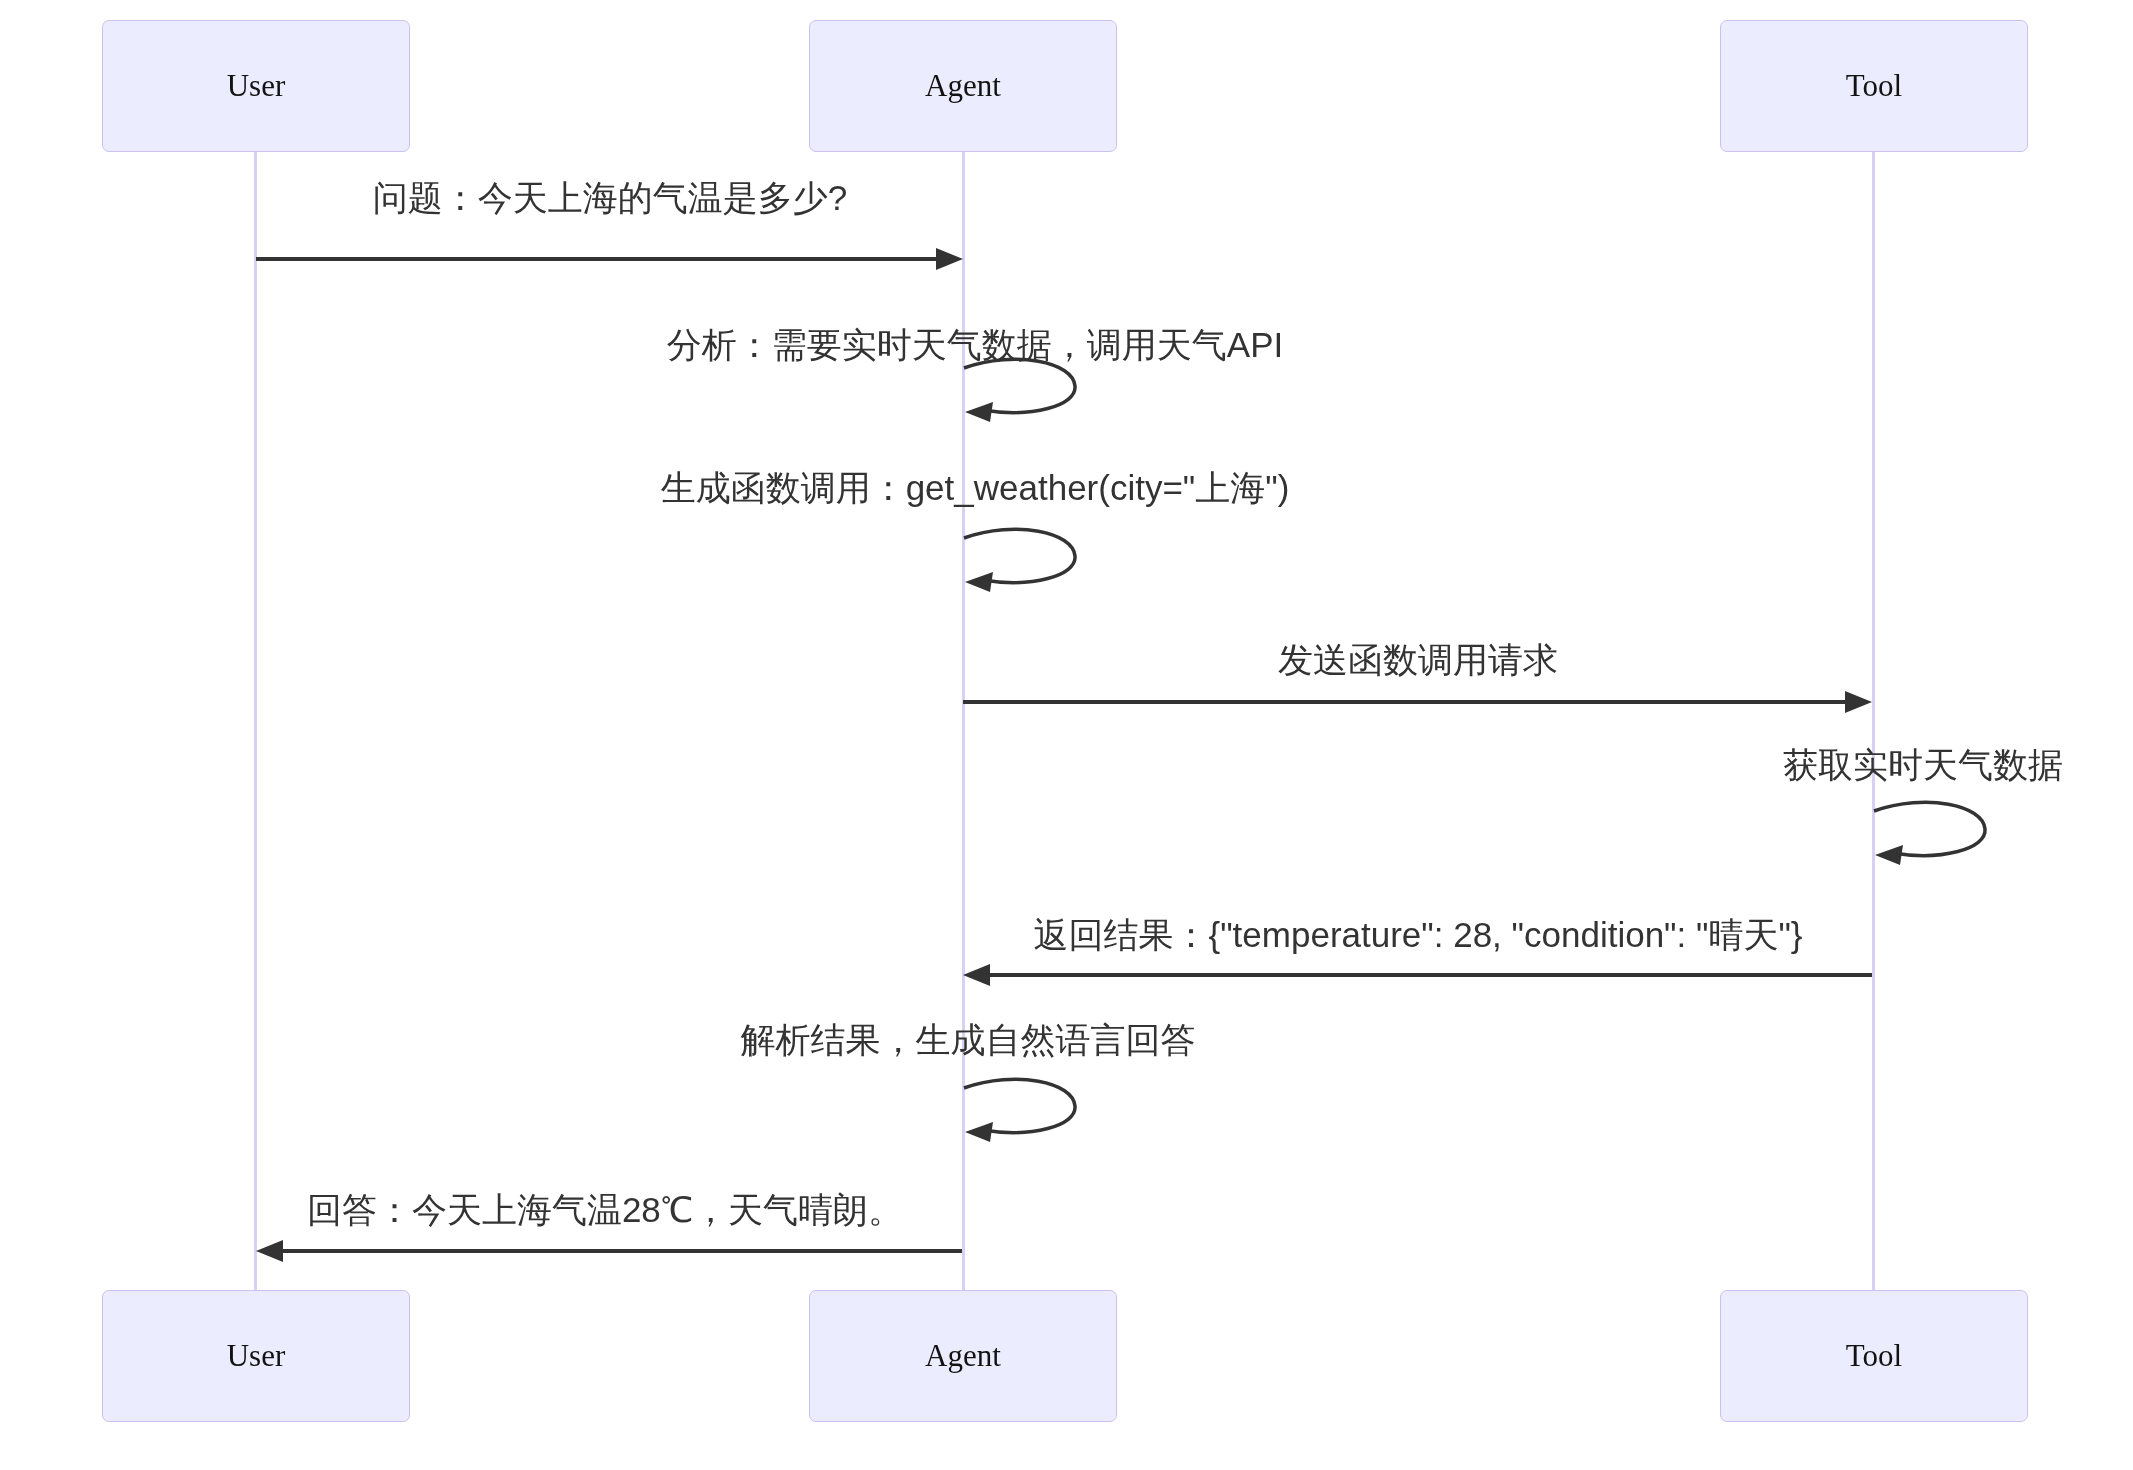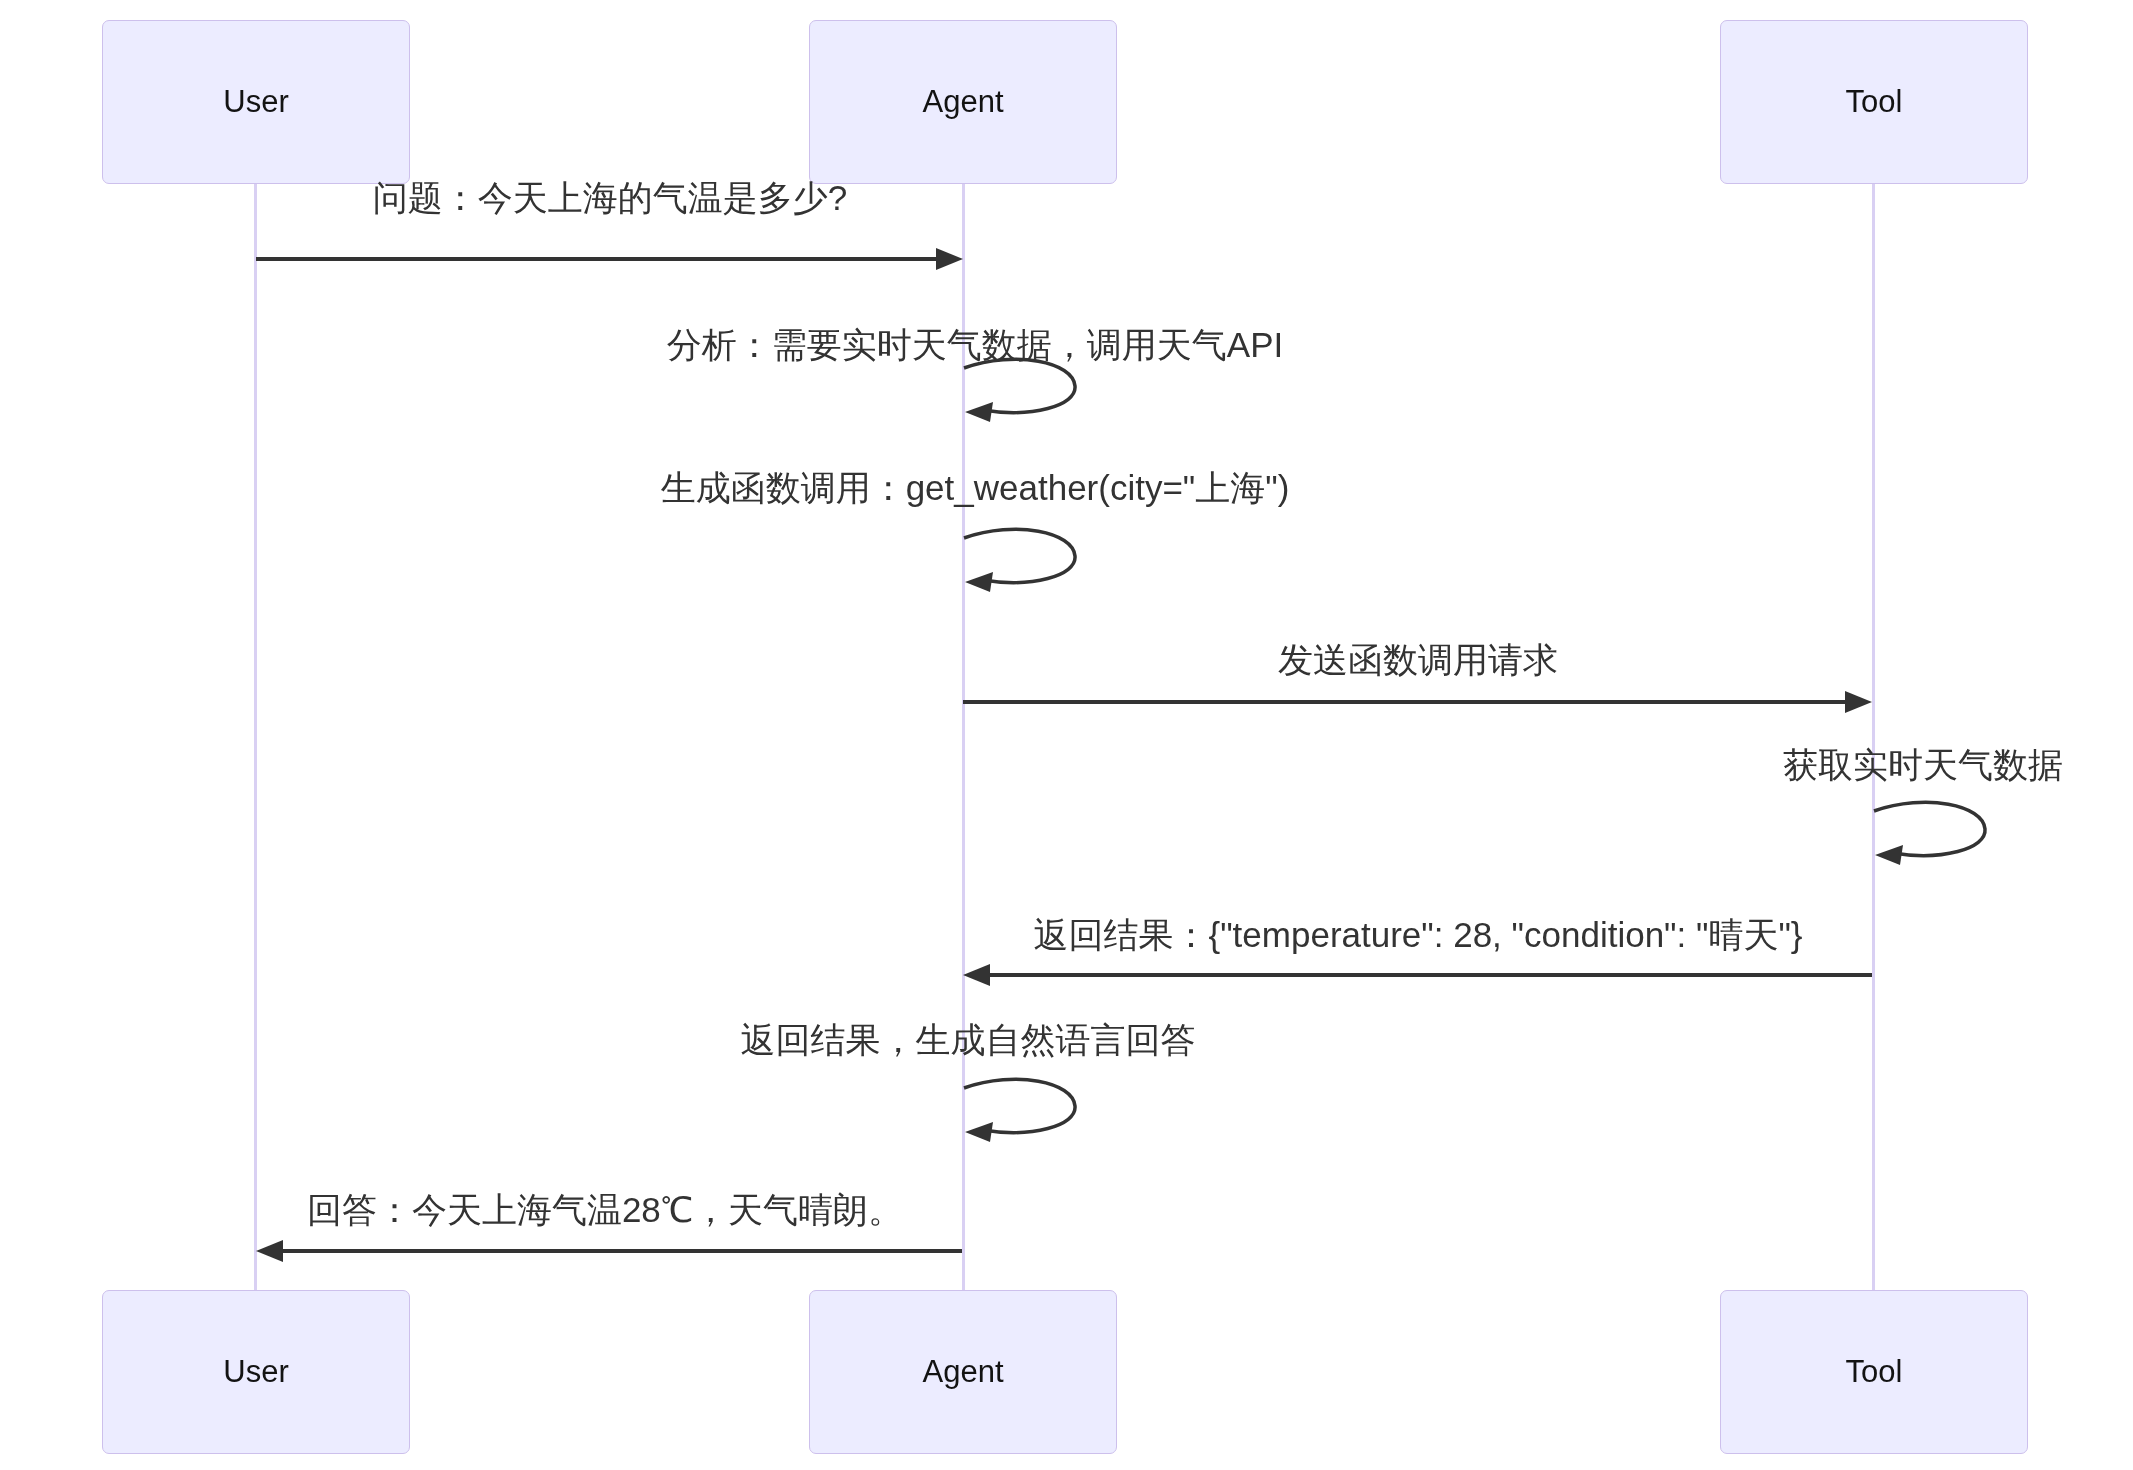--- a/index.html
+++ b/index.html
@@ -5,27 +5,27 @@
   html,body{margin:0;padding:0;background:#ffffff;}
   .canvas{
     position:relative;
     width:2133px;height:1470px;
     background:#ffffff;
     font-family:"Liberation Sans", sans-serif;
     overflow:hidden;
   }
   .actor-box{
     position:absolute;
-    width:308px;height:164px;
+    width:308px;height:132px;
     background:#ECECFF;
     border:1.5px solid #CDC0EC;
     border-radius:7px;
     box-sizing:border-box;
     display:flex;align-items:center;justify-content:center;
-    font-size:31px;color:#131313;
+    font-size:31px;color:#131313;font-family:Liberation Serif, serif;
   }
   .lifeline{
     position:absolute;
     width:3px;top:152px;height:1138px;
     background:#D9D0F3;
   }
   .msg-label{
     position:absolute;
     transform:translateX(-50%);
     white-space:nowrap;
@@ -101,21 +101,21 @@
   <div class="msg-label" style="left:1884px;top:747px;margin-left:39px;">获取实时天气数据</div>
   <svg class="self-loop" style="left:1871px;top:799px;" width="130" height="72" viewBox="0 0 130 72">
     <path d="M 3 12 C 55 -6, 112 6, 114 30 C 116 50, 70 62, 22 54" fill="none" stroke="#333333" stroke-width="3.5"></path>
     <polygon points="4,56 32,46 29,66" fill="#333333"></polygon>
   </svg>
 
   <div class="msg-label" style="left:1418px;top:917px;">返回结果：{"temperature": 28, "condition": "晴天"}</div>
   <div class="msg-line" style="left:980px;top:973px;width:892px;"></div>
   <div class="head-left" style="left:963px;top:964px;"></div>
 
-  <div class="msg-label" style="left:968px;top:1022px;">返回结果，生成自然语言回答</div>
+  <div class="msg-label" style="left:968px;top:1022px;">解析结果，生成自然语言回答</div>
   <svg class="self-loop" style="left:961px;top:1076px;" width="130" height="72" viewBox="0 0 130 72">
     <path d="M 3 12 C 55 -6, 112 6, 114 30 C 116 50, 70 62, 22 54" fill="none" stroke="#333333" stroke-width="3.5"></path>
     <polygon points="4,56 32,46 29,66" fill="#333333"></polygon>
   </svg>
 
   <div class="msg-label" style="left:605px;top:1192px;">回答：今天上海气温28℃，天气晴朗。</div>
   <div class="msg-line" style="left:273px;top:1249px;width:689px;"></div>
   <div class="head-left" style="left:256px;top:1240px;"></div>
 
 </div>

